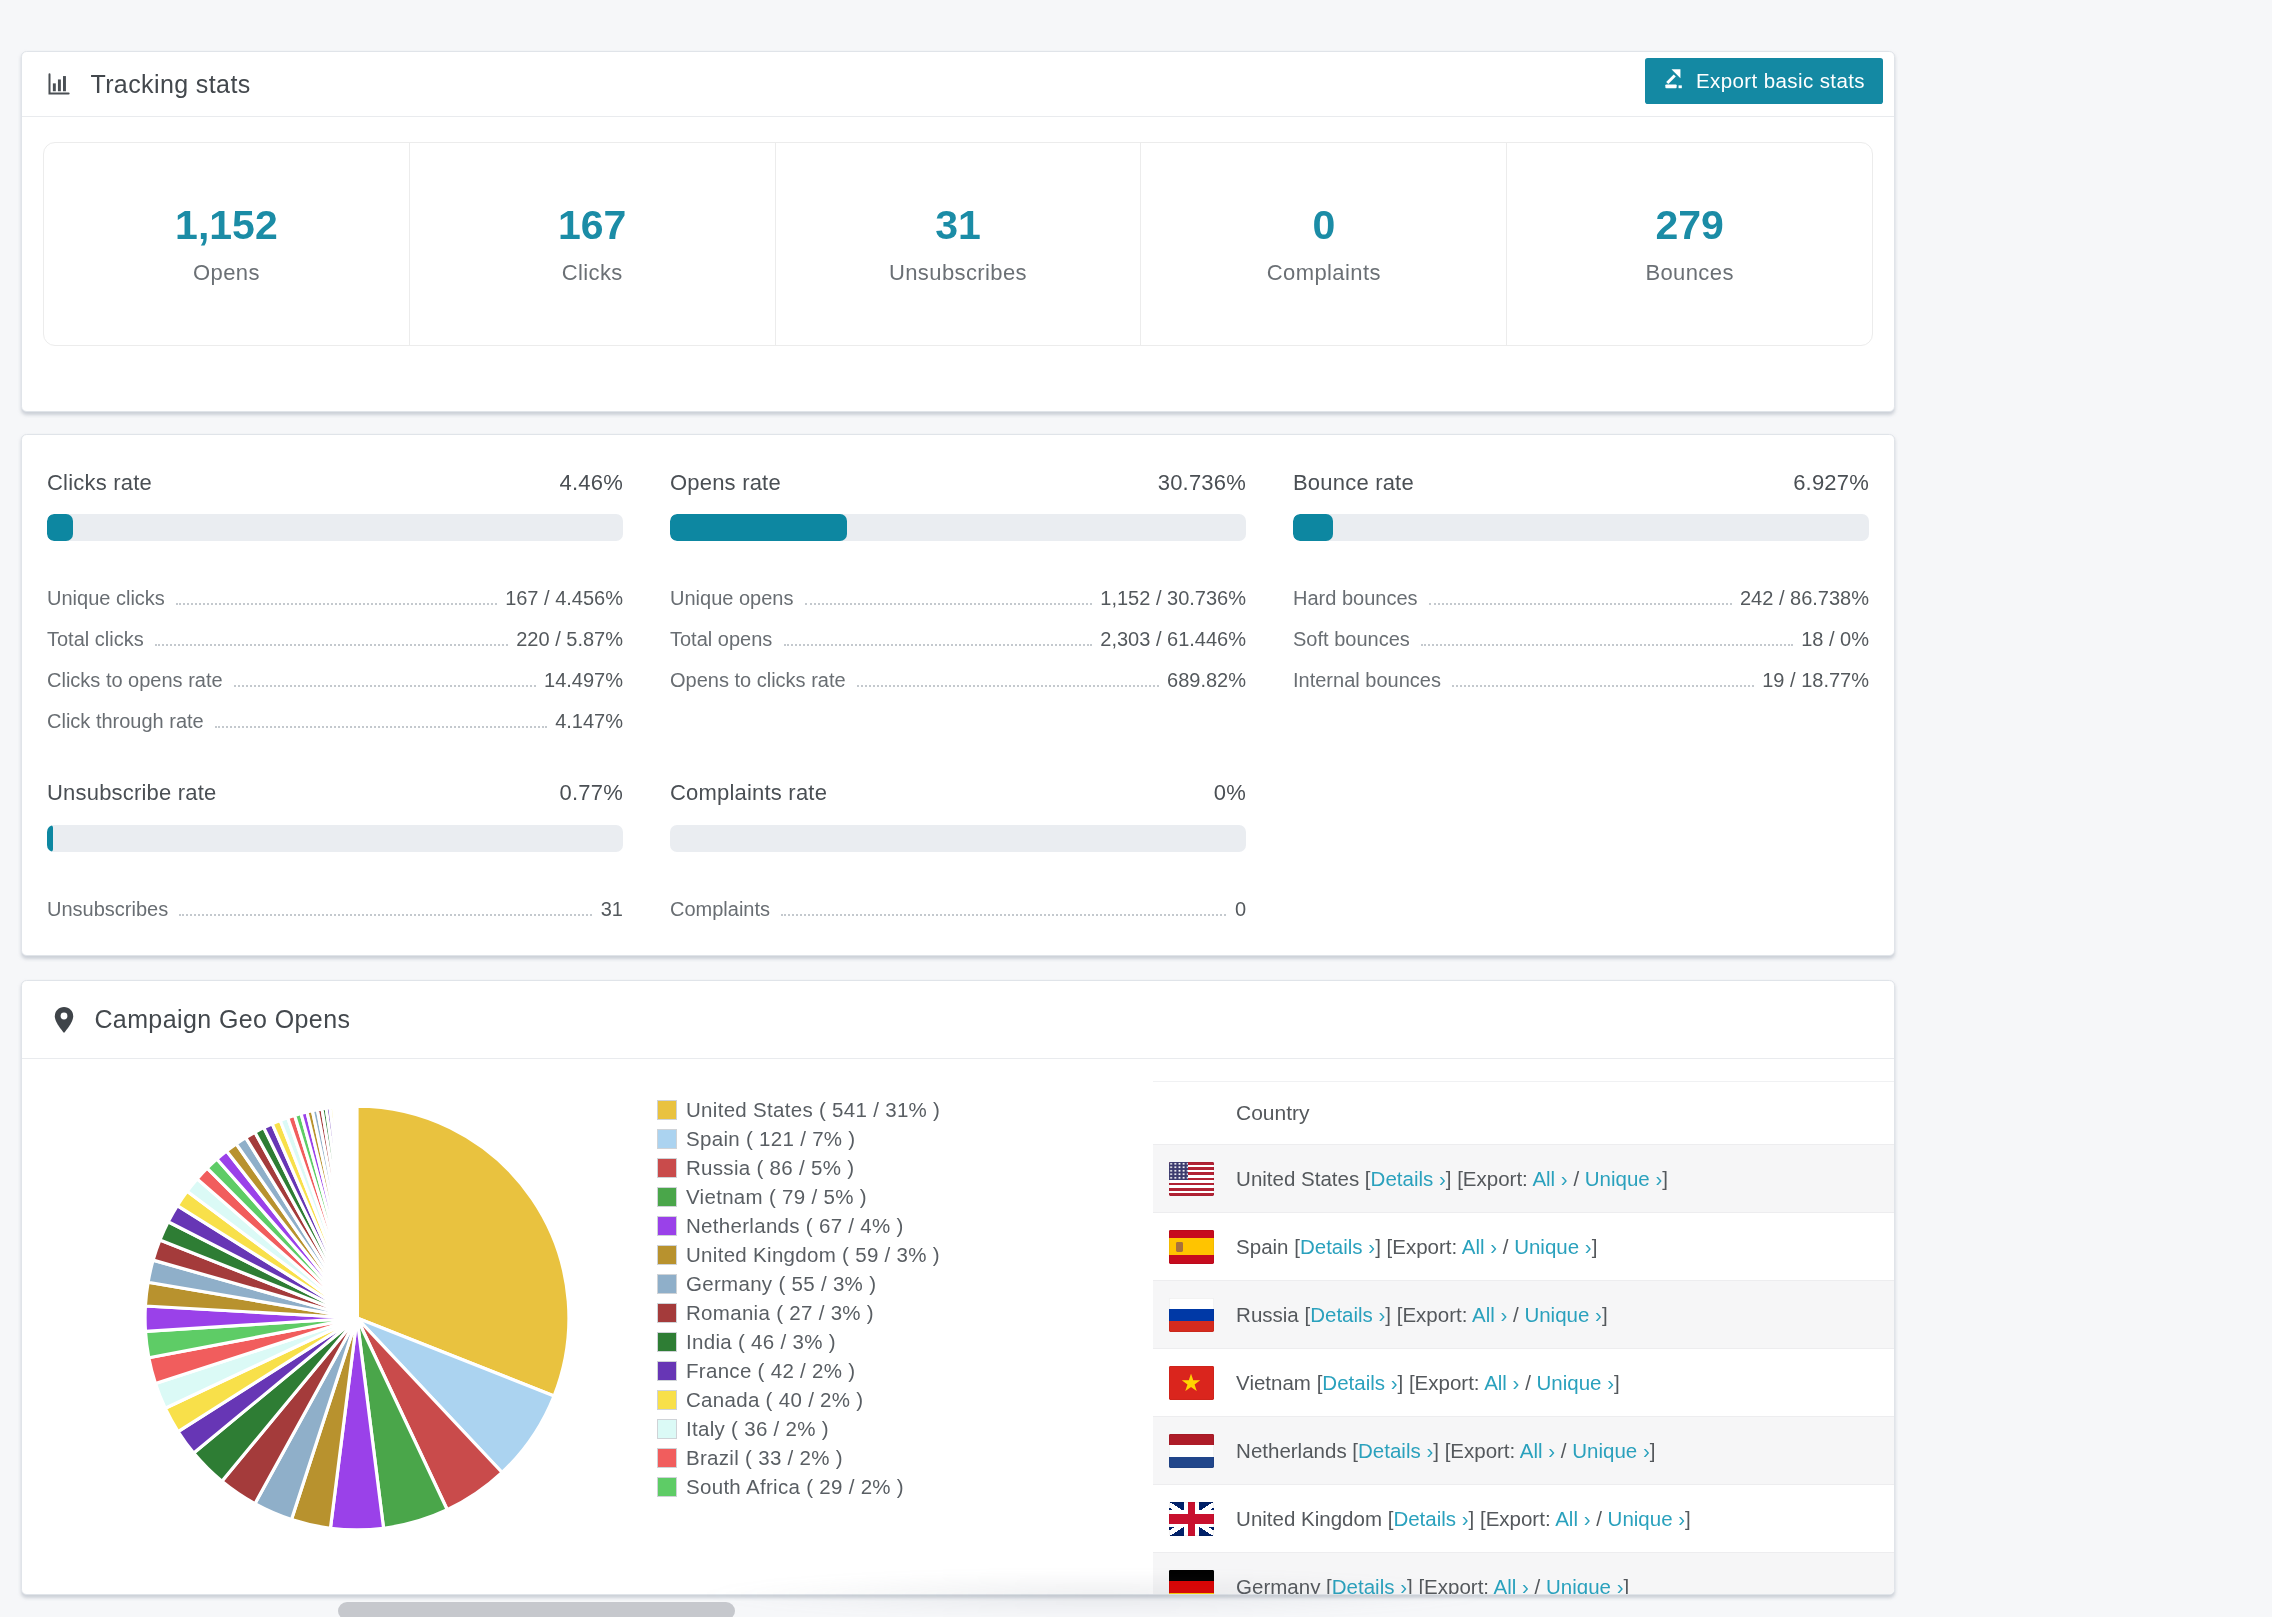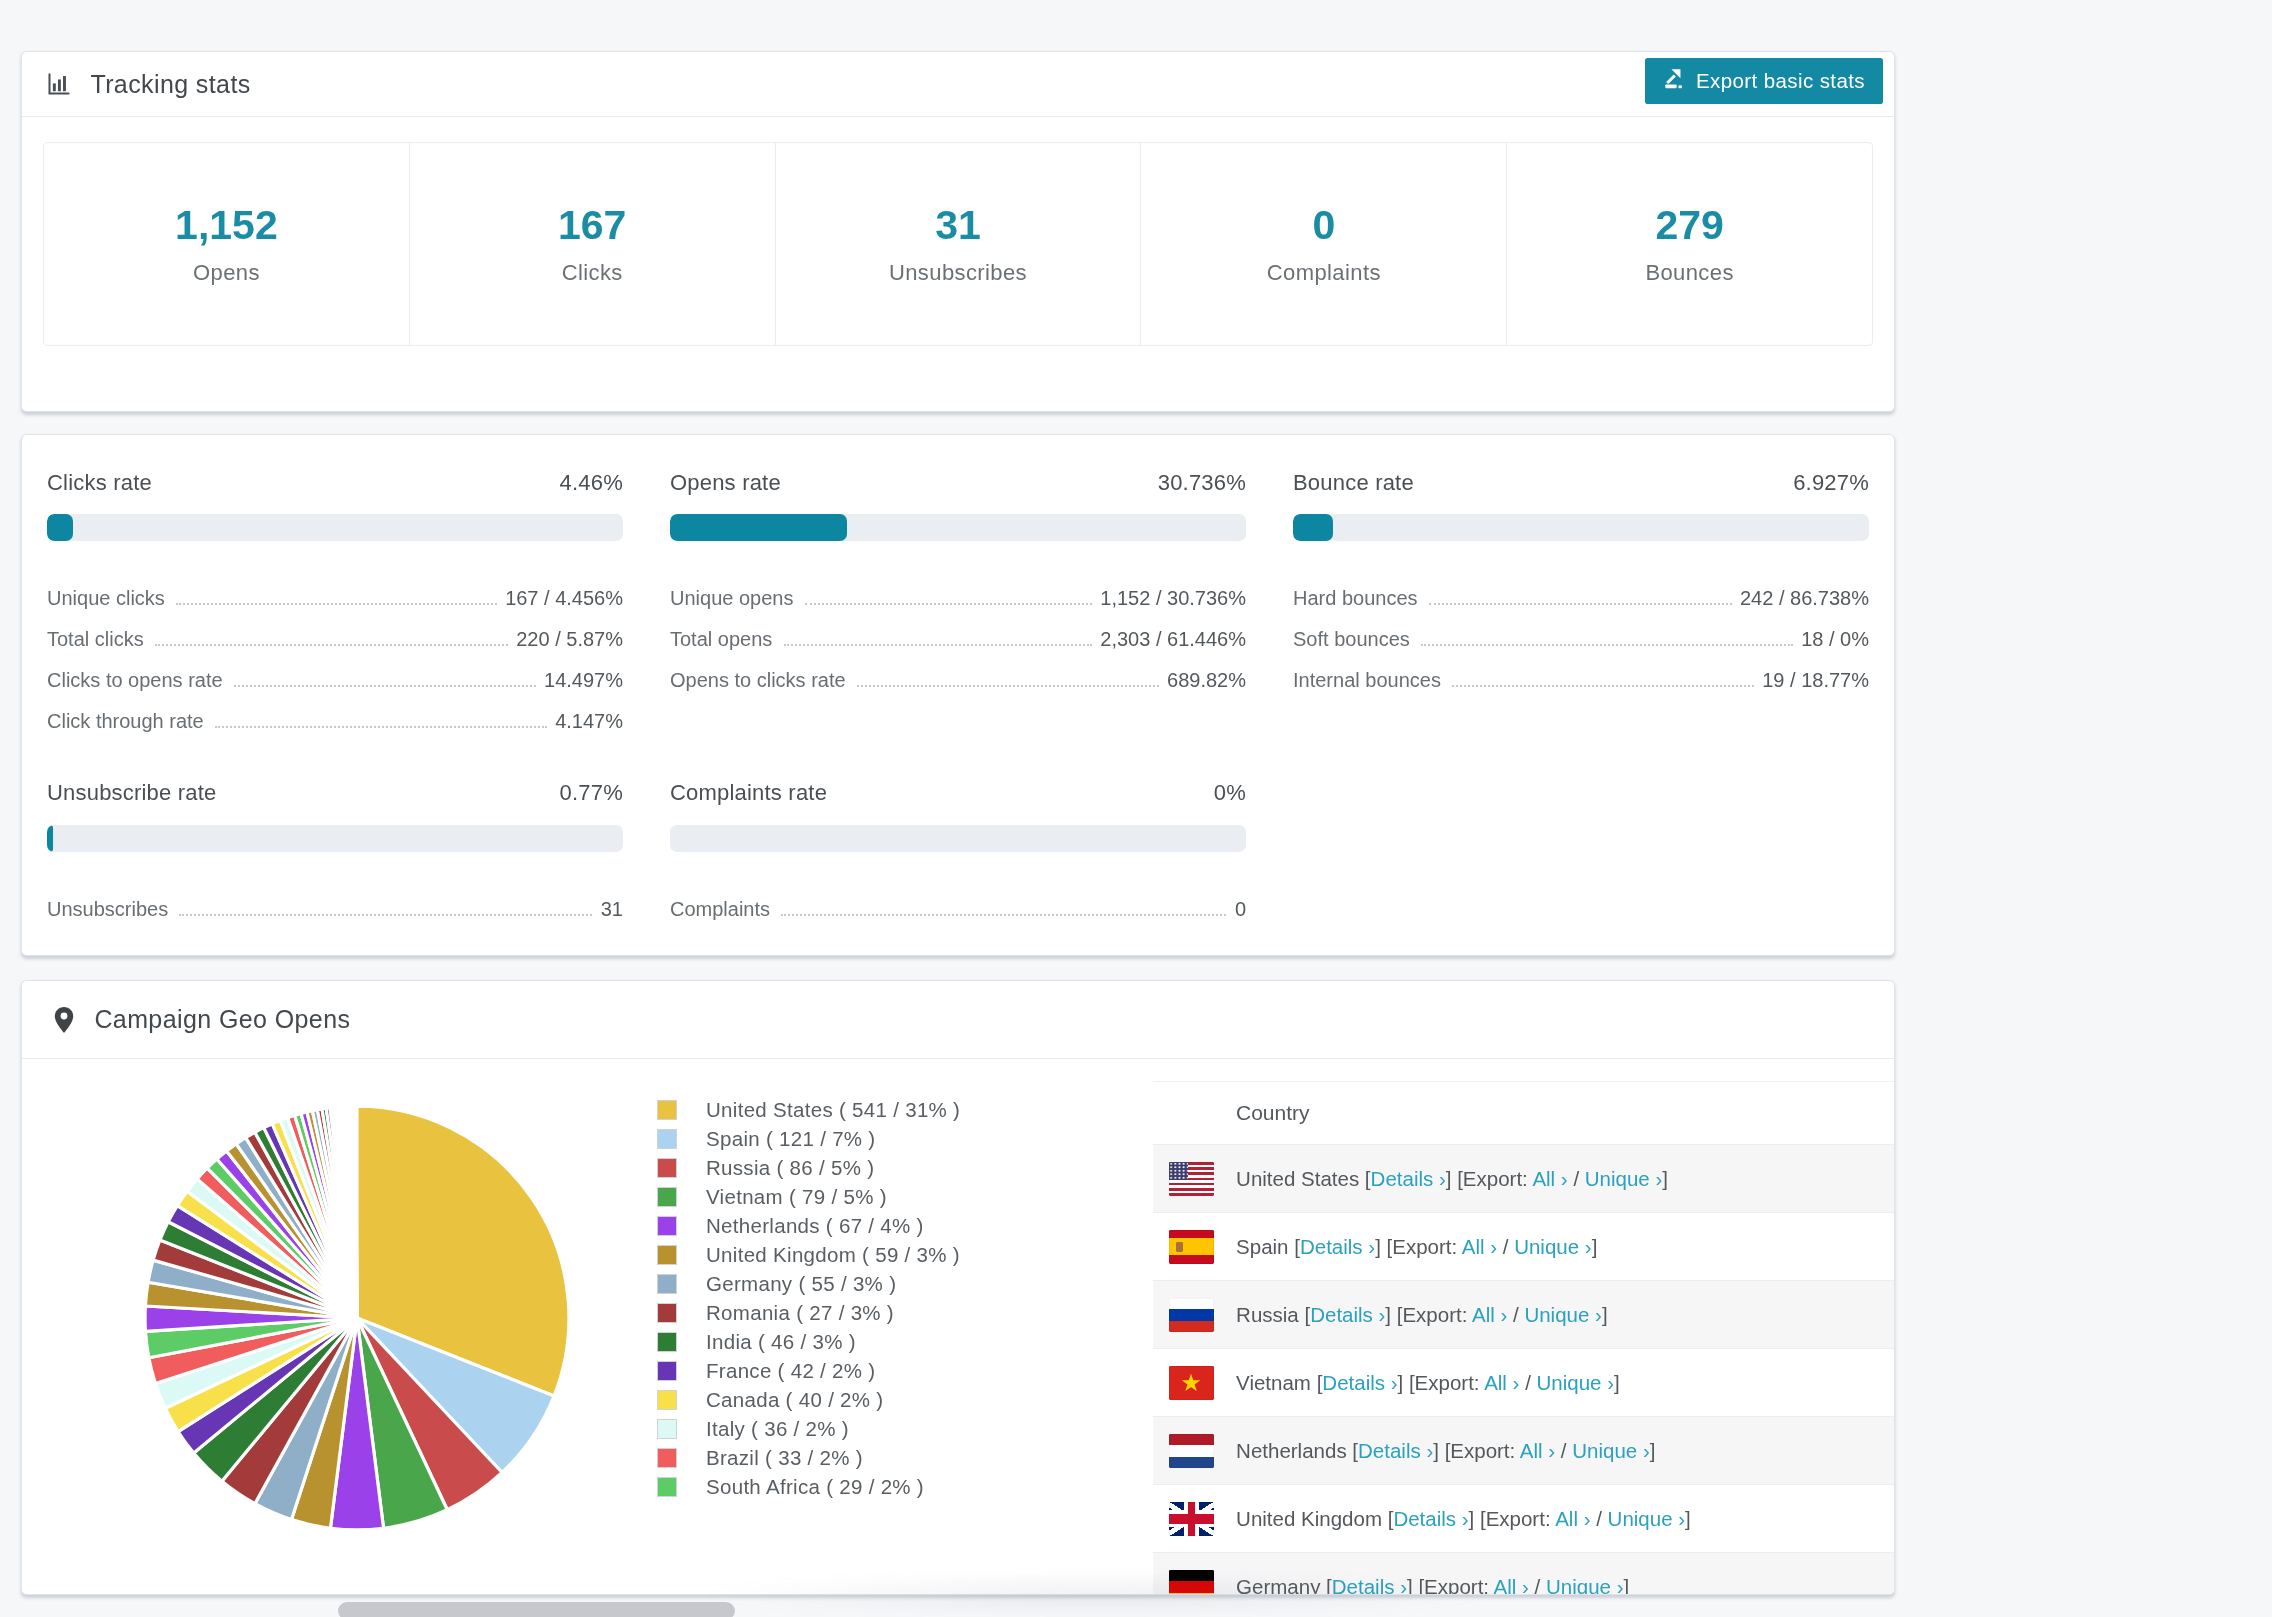--- a/index.html
+++ b/index.html
@@ -26,21 +26,21 @@
   .head-icon{display:flex;align-items:center;}
   .export-btn{
     position:absolute;right:10.6px;top:5.6px;height:46px;
     display:flex;align-items:center;gap:10px;padding:0 18.4px;
     background:#1489a3;border:none;border-radius:2.8px;cursor:pointer;
     color:#fff;font-size:20.5px;font-family:inherit;letter-spacing:0.4px;
   }
   
   .stats-row{
     position:absolute;left:21px;right:21px;top:90px;height:202px;
-    display:flex;border:1.4px solid #ececec;border-radius:4px;background:#fff;
+    display:flex;border:1.4px solid #ececec;border-radius:12px;background:#fff;
   }
   .stat-box{
     flex:1;display:flex;flex-direction:column;align-items:center;justify-content:center;
     gap:11.3px;border-right:1.4px solid #ececec;
   }
   .stat-box:last-child{border-right:none;}
   .stat-value{font-size:41px;font-weight:700;color:#1b8ca6;}
   .stat-label{font-size:22px;color:#6b7075;letter-spacing:0.4px;}
   
   .rates-grid{
@@ -51,21 +51,21 @@
   .rate-title,.rate-value{font-size:22px;font-weight:400;color:#4a4f54;letter-spacing:0.2px;}
   .rate-bar{height:27px;border-radius:7px;background:#eaedf1;overflow:hidden;margin-bottom:28px;}
   .rate-fill{height:100%;background:#0d87a1;border-radius:7px;}
   .rate-row{display:flex;align-items:flex-end;height:41px;}
   .rr-label{font-size:20px;color:#696e73;white-space:nowrap;}
   .rr-dots{flex:1;margin:0 8.5px 5px 11.3px;border-bottom:2.1px dotted #c4c9ce;}
   .rr-value{font-size:20px;color:#54595d;white-space:nowrap;}
   
   .pie{position:absolute;left:116px;top:118px;width:438px;height:438px;}
   .legend{position:absolute;left:635px;top:114px;margin:0;padding:0;list-style:none;}
-  .legend li{display:flex;align-items:center;gap:29px;height:29px;}
+  .legend li{display:flex;align-items:center;gap:9px;height:29px;}
   .legend .sw{width:20px;height:20px;border:1.4px solid #cfd3d7;box-sizing:border-box;flex:none;}
   .legend .lg-txt{font-size:20.5px;color:#595e63;letter-spacing:0.3px;white-space:nowrap;}
   .geo-table{
     position:absolute;left:1131px;top:100px;width:1075px;
     border-top:1.4px solid #f0f1f3;border-right:0.7px solid #ededef;
   }
   .geo-thead{display:flex;align-items:center;height:62px;}
   .th-country{flex:1;padding-left:83px;font-size:21px;color:#54585c;}
   .th-total,.total-cell{width:167px;font-size:17px;color:#a16207;}
   .geo-row{display:flex;align-items:center;height:67px;border-top:0.7px solid #ededef;}

